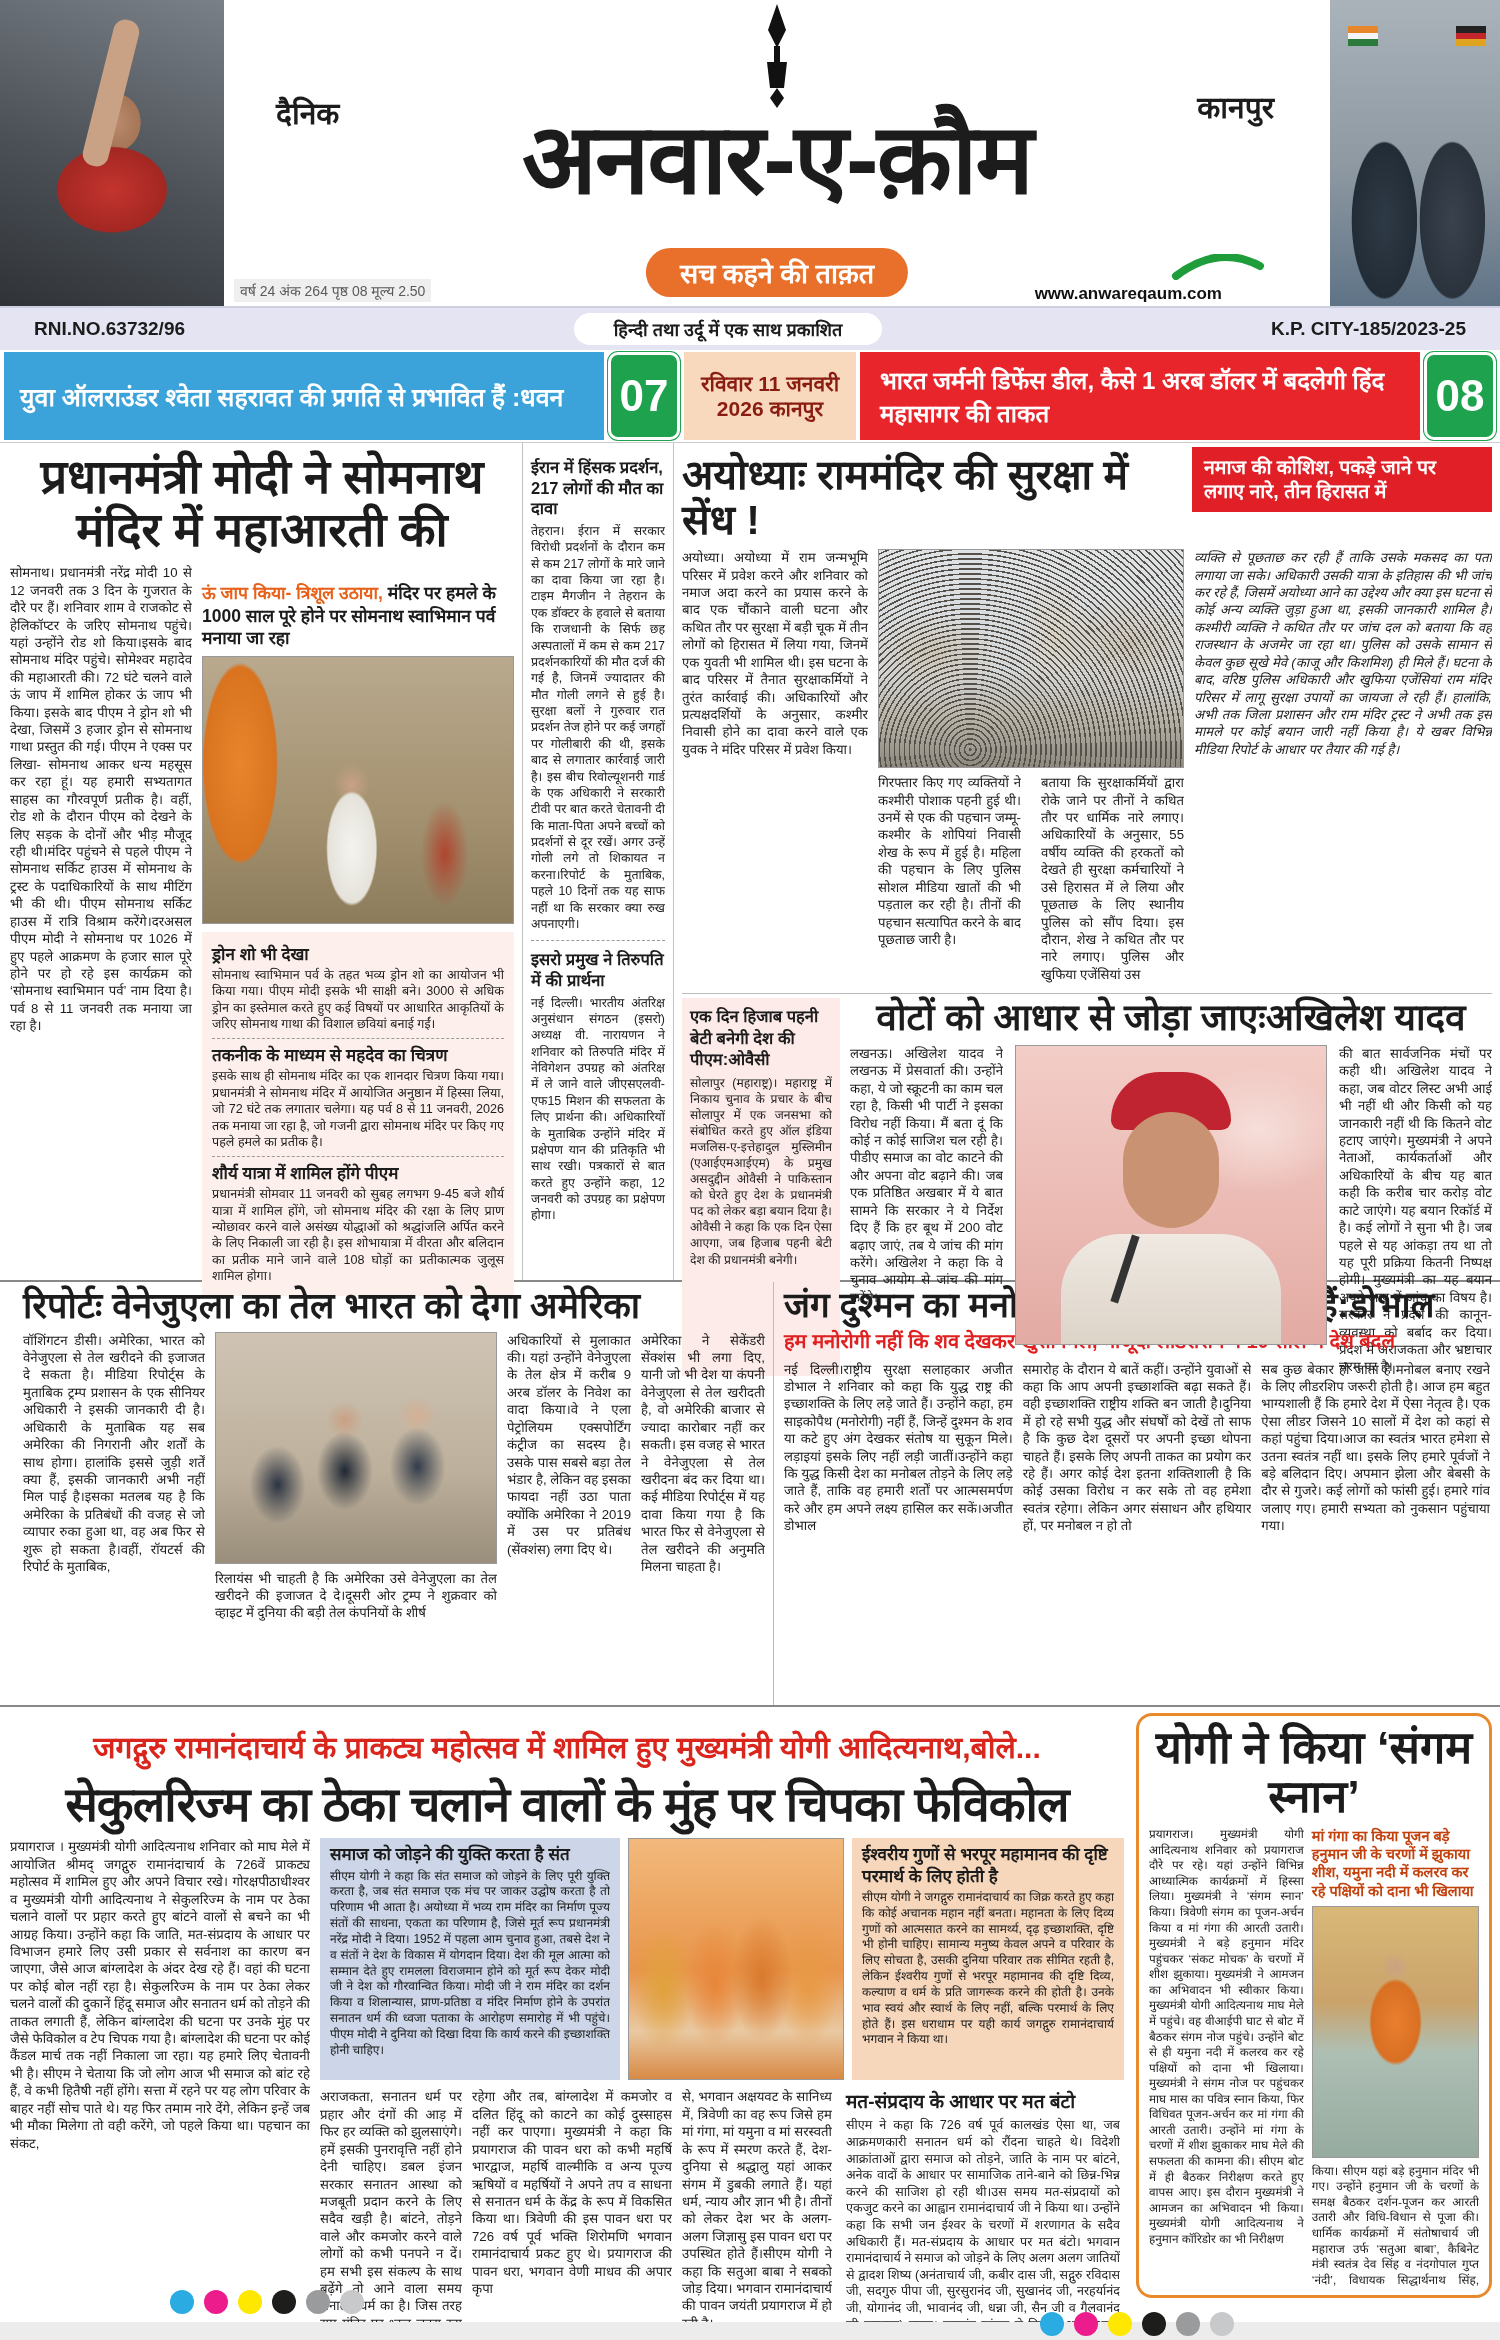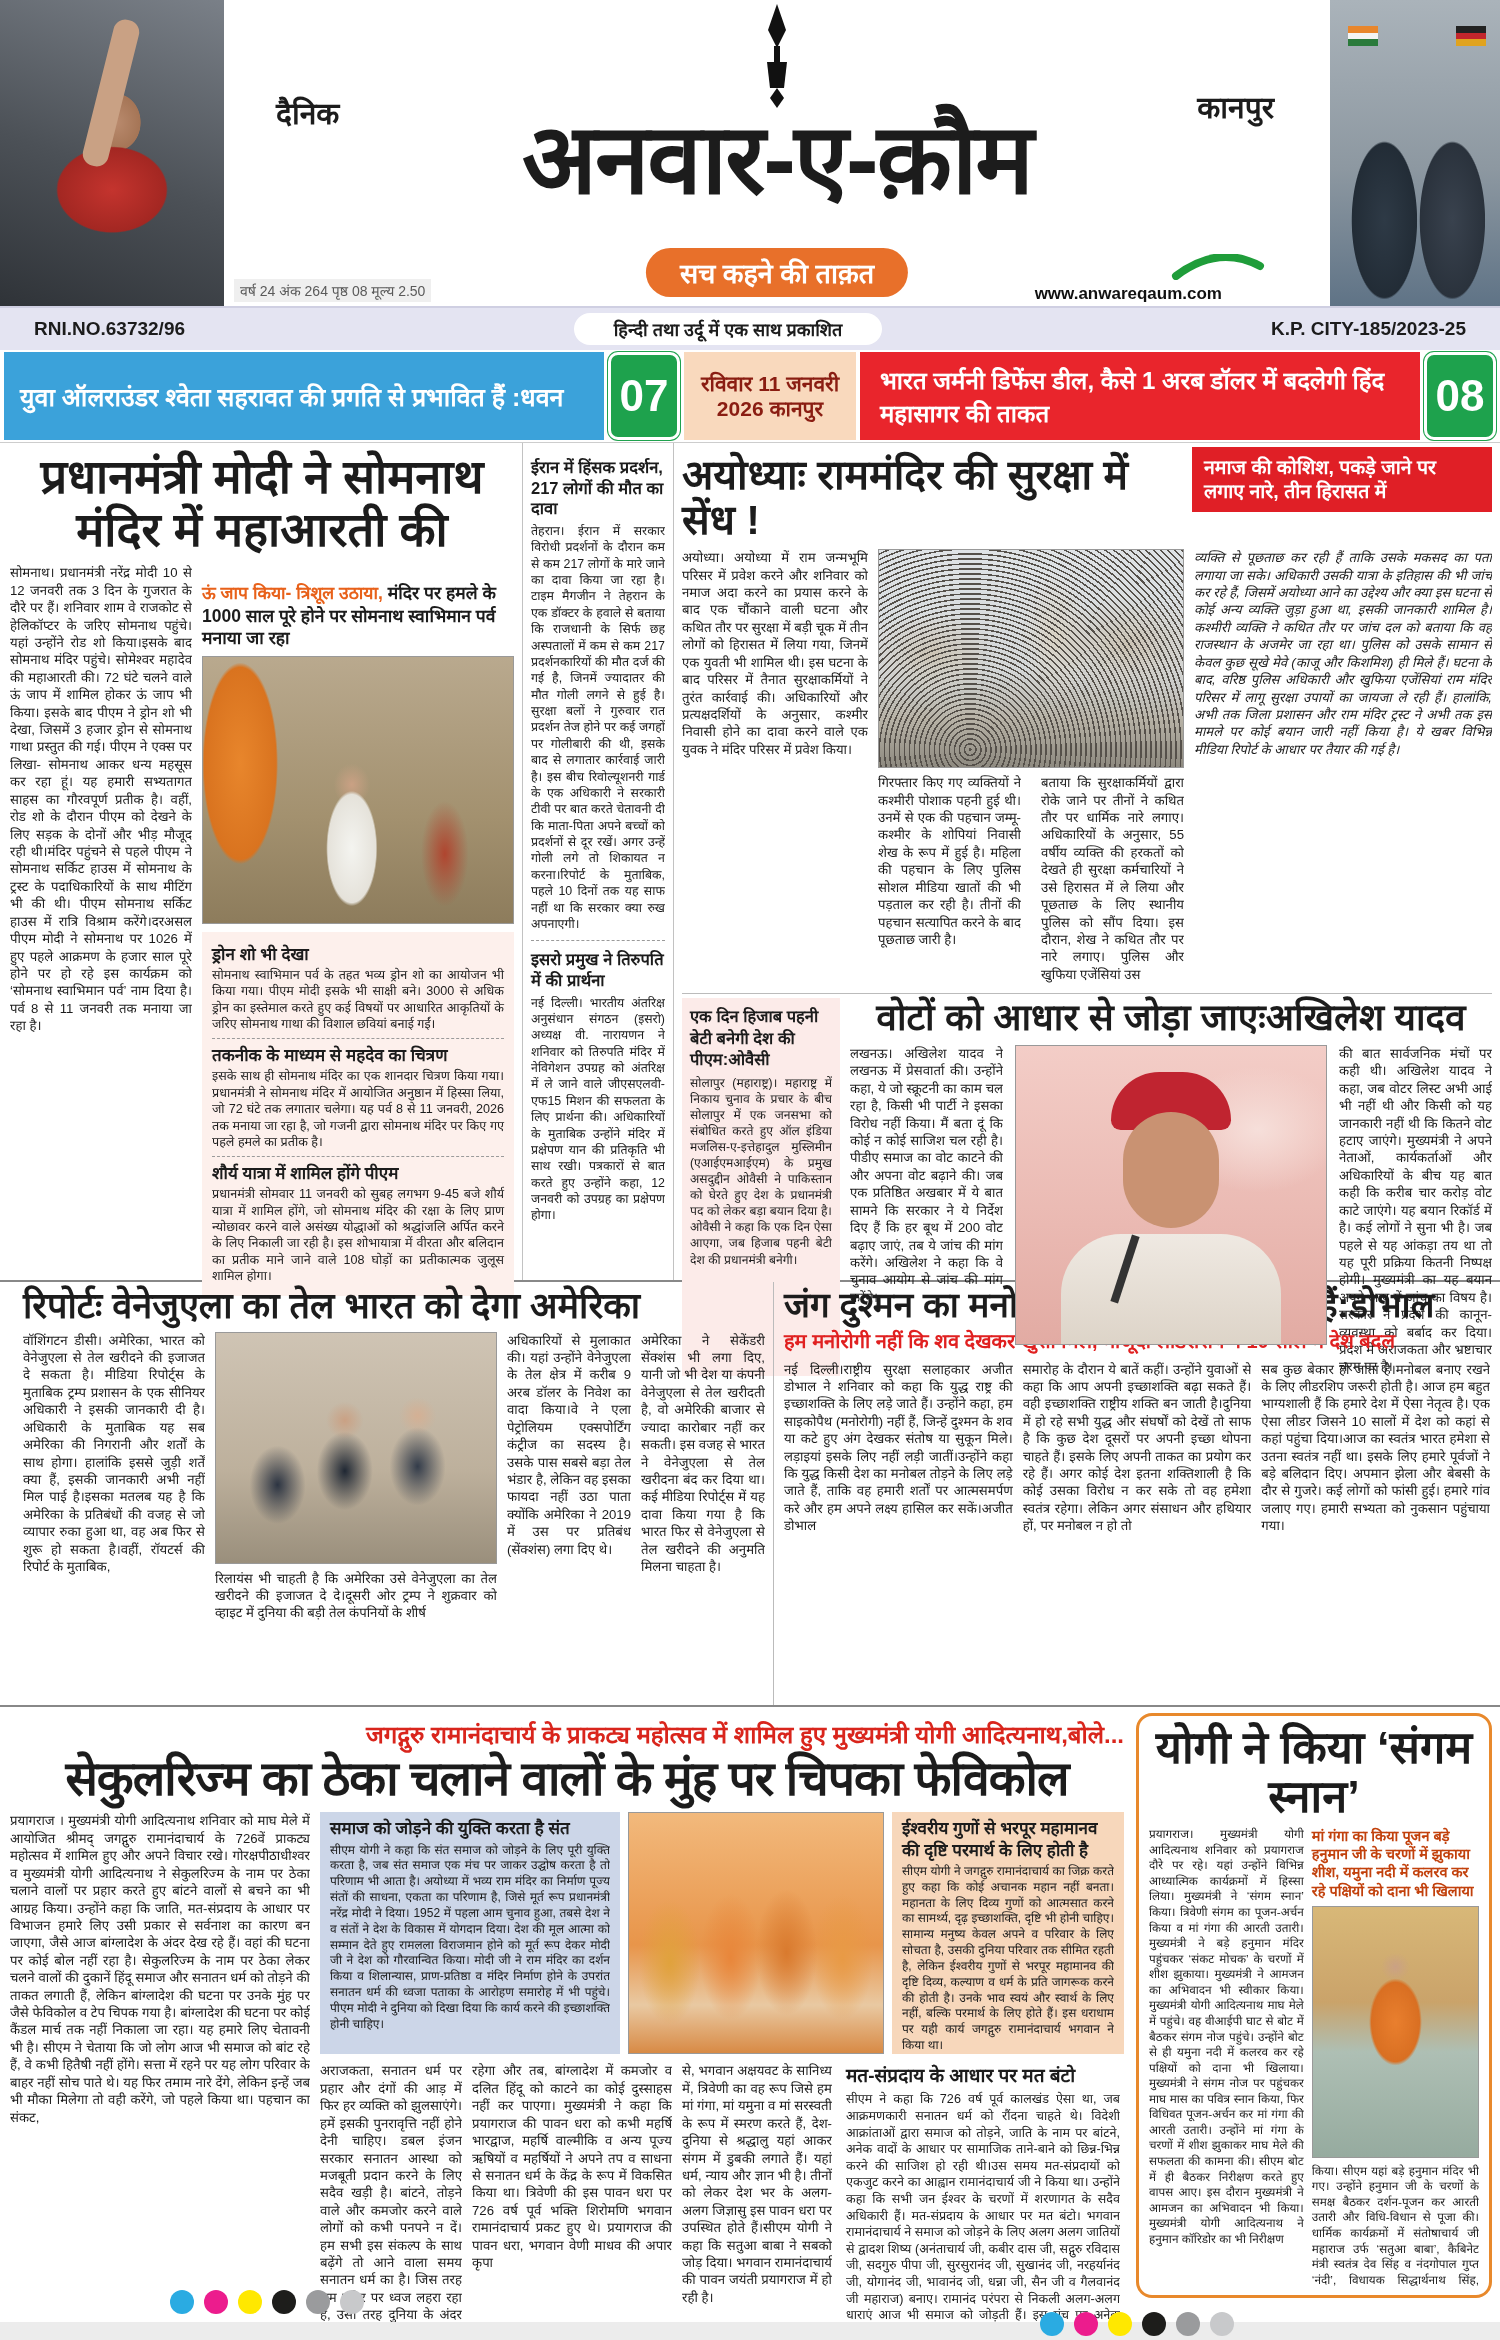--- a/index.html
+++ b/index.html
@@ -131,36 +131,36 @@
   .ph-doval{height:234px;border:1px solid #999;background:
     radial-gradient(34px 70px at 40% 52%,#1a1e24 0%,transparent 72%),
     radial-gradient(34px 70px at 62% 56%,#23282f 0%,transparent 72%),
     linear-gradient(180deg,#8c1f2a 0%,#a33038 44%,#ece7e1 44%,#cfc8c2 100%);}
   .doval-phtxt{position:absolute;top:8px;left:8px;color:#ffffffcc;font-size:11px;font-weight:bold;letter-spacing:2px;}
   .doval-cap{font-size:12.2px;line-height:1.3;margin-top:4px;}
 
   
   .bottom-band{display:flex;height:633px;border-top:2px solid #888;}
   .fevicol{flex:1;padding:6px 10px 0;display:flex;flex-direction:column;}
-  .fev-kicker{color:#d9251c;font-size:24px;font-weight:900;text-align:right;margin:4px 0;}
+  .fev-kicker{color:#d9251c;font-size:30px;font-weight:900;text-align:center;margin:13px 0;}
   .fevicol h2{margin:0 0 8px;font-size:48px;font-weight:900;text-align:center;line-height:1.05;letter-spacing:-1px;}
   .fev-row{display:flex;gap:10px;flex:1;}
   .fev-c1{width:300px;}
   .fev-mid{flex:1;display:flex;flex-direction:column;gap:8px;}
   .fev-rowA{display:flex;gap:8px;height:242px;}
   .blue-box{width:300px;background:#ccd6e8;padding:6px 10px;}
   .box-title{font-size:17px;font-weight:900;line-height:1.25;margin-bottom:3px;}
   .blue-box .body-txt,.peach-box .body-txt{font-size:12px;}
   .ph-yogistage{flex:1;border:1px solid #999;background:
     radial-gradient(44px 90px at 16% 62%,#e0a23c 0%,transparent 70%),
     radial-gradient(44px 90px at 40% 60%,#e8863a 0%,transparent 70%),
     radial-gradient(44px 90px at 62% 58%,#d97a2e 0%,transparent 70%),
     radial-gradient(44px 90px at 84% 60%,#e89a45 0%,transparent 70%),
     linear-gradient(180deg,#f2b97c 0%,#e8954a 55%,#e9c9a2 80%,#d88a45 100%);}
-  .peach-box{width:232px;background:#f7d7bb;padding:6px 10px;}
+  .peach-box{width:272px;background:#f7d7bb;padding:6px 10px;}
   .fev-rowB{flex:1;display:flex;gap:10px;}
   .fev-c2{width:142px;}
   .fev-c3{width:200px;}
   .fev-c4{width:150px;}
   .mat-box{flex:1;padding:0 4px;}
   .mat-title{font-size:19px;font-weight:900;margin-bottom:3px;}
   .mat-box .body-txt{font-size:12.6px;}
 
   .sangam{width:356px;margin:6px 8px 40px 2px;border:3px solid #e8892c;border-radius:16px;padding:8px 10px;display:flex;flex-direction:column;overflow:hidden;background:#fff;}
   .sangam h2{margin:0 0 6px;font-size:45px;font-weight:900;text-align:center;line-height:1.08;}

